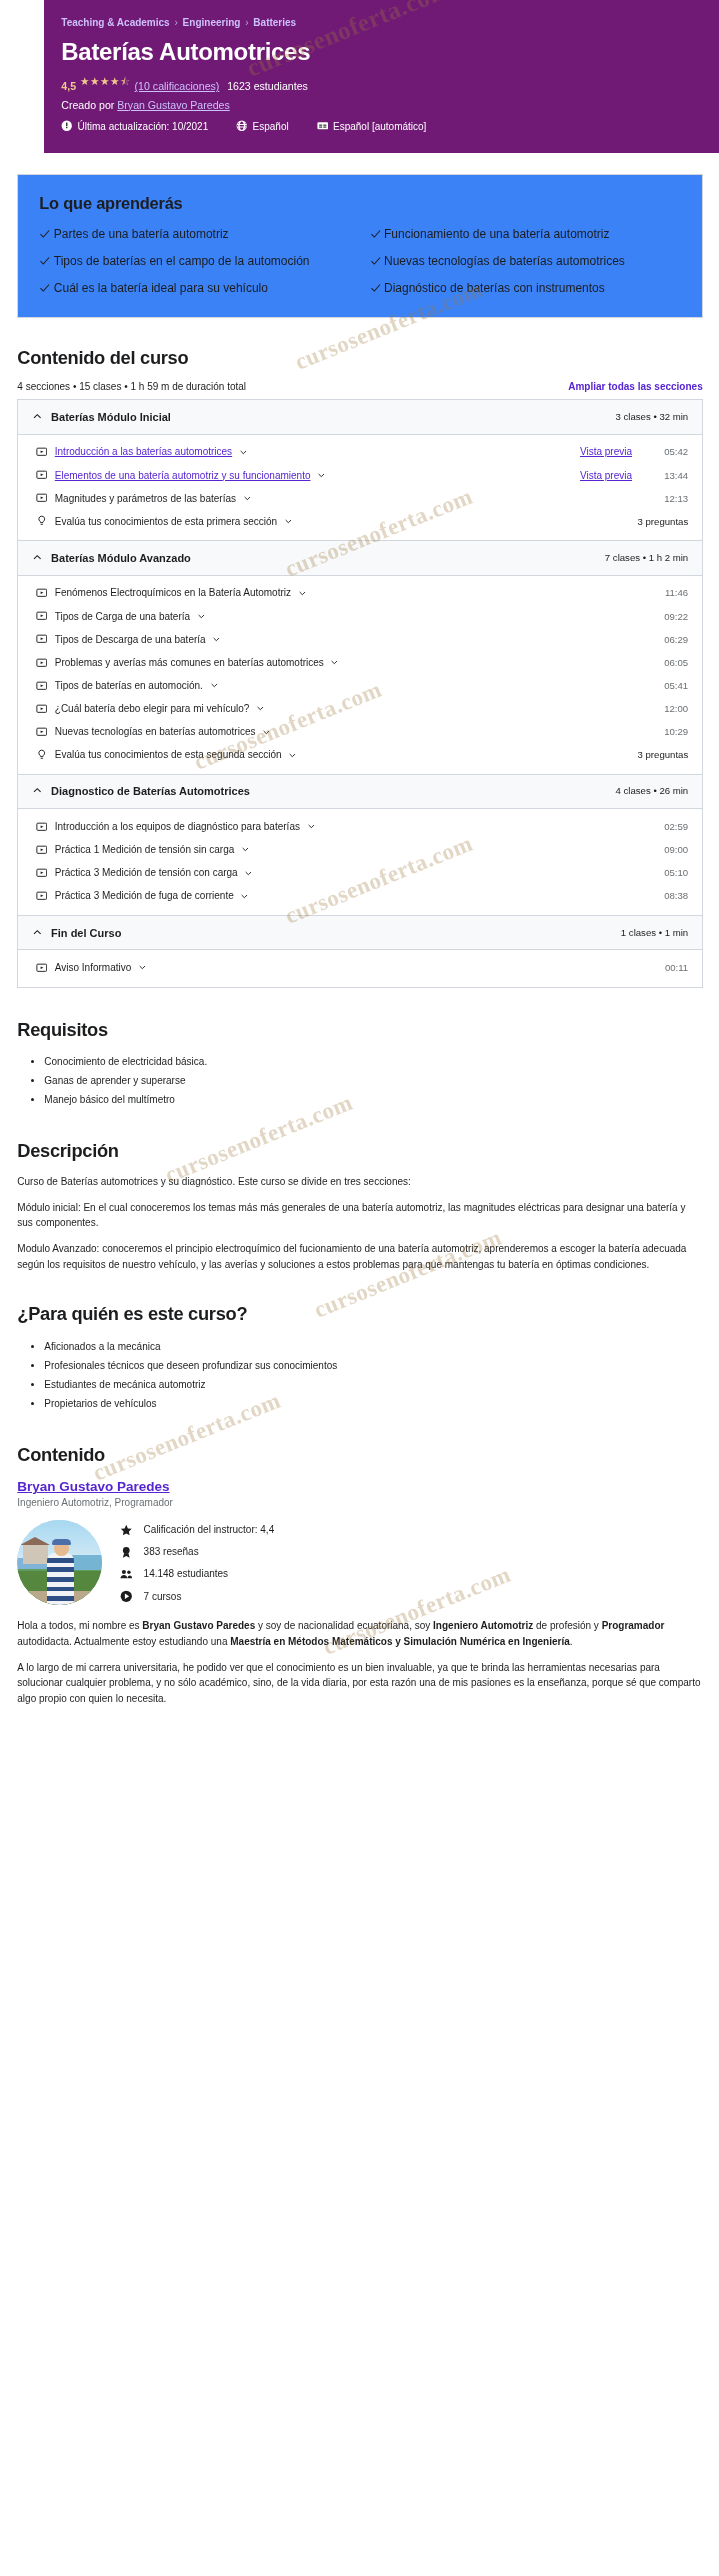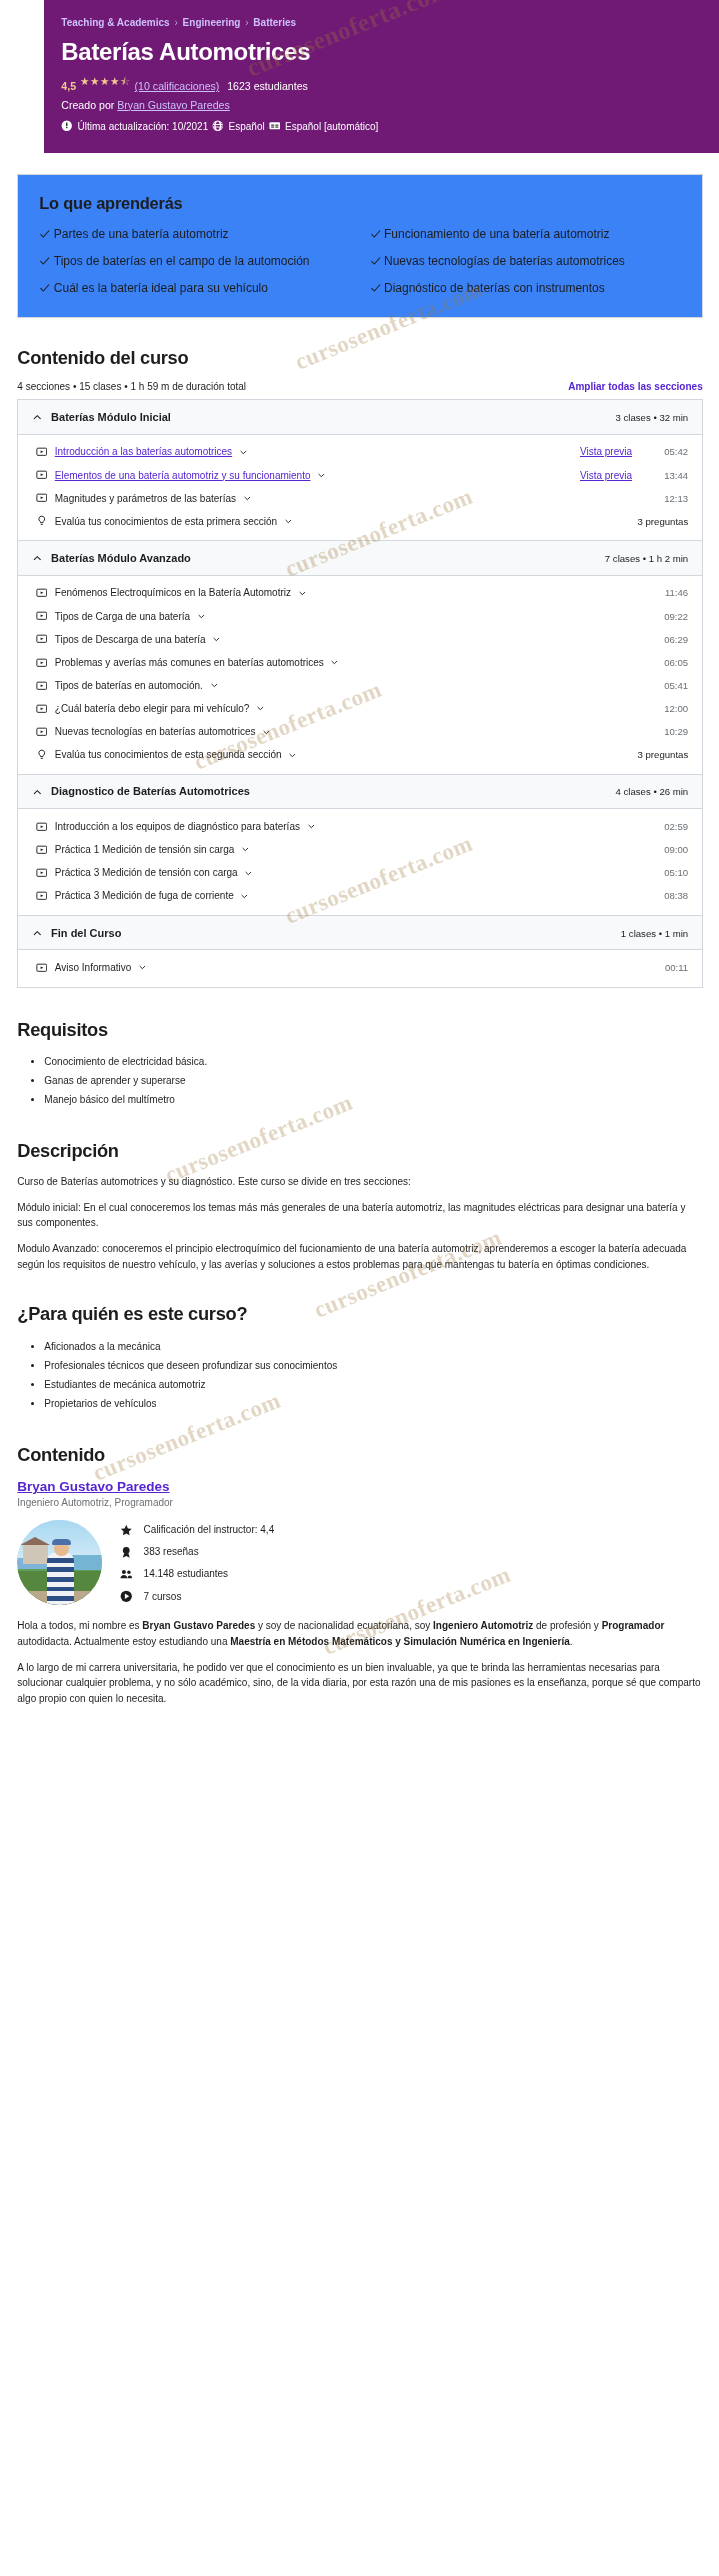--- a/index.html
+++ b/index.html
@@ -40,21 +40,21 @@
   .crumbs .sep { color: #b0a6d6; margin: 0 4.8px; font-weight: normal; }
   .hero h1 { font-size: 24px; line-height: 1.15; font-weight: bold; letter-spacing: -0.3px; margin-bottom: 8.7px; }
   .hero .subtitle { font-size: 12px; line-height: 1.45; color: #f7f9fa; max-width: 404px; margin-bottom: 11.5px; }
   .ratingline { display: flex; align-items: flex-end; gap: 4px; font-size: 10.6px; margin-bottom: 6.7px; flex-wrap: wrap; }
   .rating-num { color: #f3ca8c; font-weight: bold; font-size: 10.6px; }
   .stars { color: #f3ca8c; font-size: 10.6px; letter-spacing: 0.5px; }
   .ratings-count { color: #cec0fc; text-decoration: underline; font-size: 10.6px; }
   .students { color: #fff; font-size: 10.6px; margin-left: 3.8px; }
   .creator { font-size: 10.6px; margin-bottom: 9.6px; color: #fff; }
   .creator a { color: #cec0fc; text-decoration: underline; }
-  .metaline { display: flex; align-items: center; gap: 4px; font-size: 10px; color: #fff; flex-wrap: wrap; }
+  .metaline { display: flex; align-items: center; gap: 28px; font-size: 10px; color: #fff; flex-wrap: wrap; }
   .metaitem { display: flex; align-items: center; gap: 4.8px; }
   .mi-icon { width: 11.5px; height: 11.5px; display: inline-flex; align-items: center; justify-content: center; flex: 0 0 auto; }
   .mi-icon svg { width: 11.5px; height: 11.5px; fill: #fff; }
 
   
   .body { padding: 0 17.3px 19px 17.3px; position: relative; }
 
   
   .learn-card {
     border: 1px solid #d1d7dc;
@@ -74,21 +74,21 @@
   .section-title { font-size: 18.3px; font-weight: bold; margin: 29px 0 11.5px 0; letter-spacing: -0.3px; position: relative; z-index: 2; }
   .content-meta-row { display: flex; justify-content: space-between; align-items: baseline; margin-bottom: 7.7px; position: relative; z-index: 2; }
   .content-meta { font-size: 10px; color: #1c1d1f; }
   .expand-link { font-size: 10px; color: #5624d0; font-weight: bold; text-decoration: none; }
 
   .curriculum { border: 1px solid #d1d7dc; position: relative; z-index: 2; background: #fff; }
   .sec { border-bottom: 1px solid #d1d7dc; }
   .sec:last-child { border-bottom: none; }
   .sec-head {
     background: #f7f9fa;
-    display: flex; align-items: flex-end;
+    display: flex; align-items: flex-start;
     padding: 10.6px 13.5px;
     gap: 8.7px;
     border-bottom: 1px solid #d1d7dc;
   }
   .chev { width: 10.6px; height: 10.6px; flex: 0 0 10.6px; display: inline-flex; align-items: center; justify-content: center; }
   .chev svg { width: 10.6px; height: 10.6px; stroke: #1c1d1f; fill: none; stroke-width: 1.6; }
   .sec-title { font-size: 11px; font-weight: bold; flex: 1; }
   .sec-meta { font-size: 9.6px; color: #1c1d1f; white-space: nowrap; }
 
   .lec-list { padding: 5.8px 0 7.7px 0; background: #fff; }

